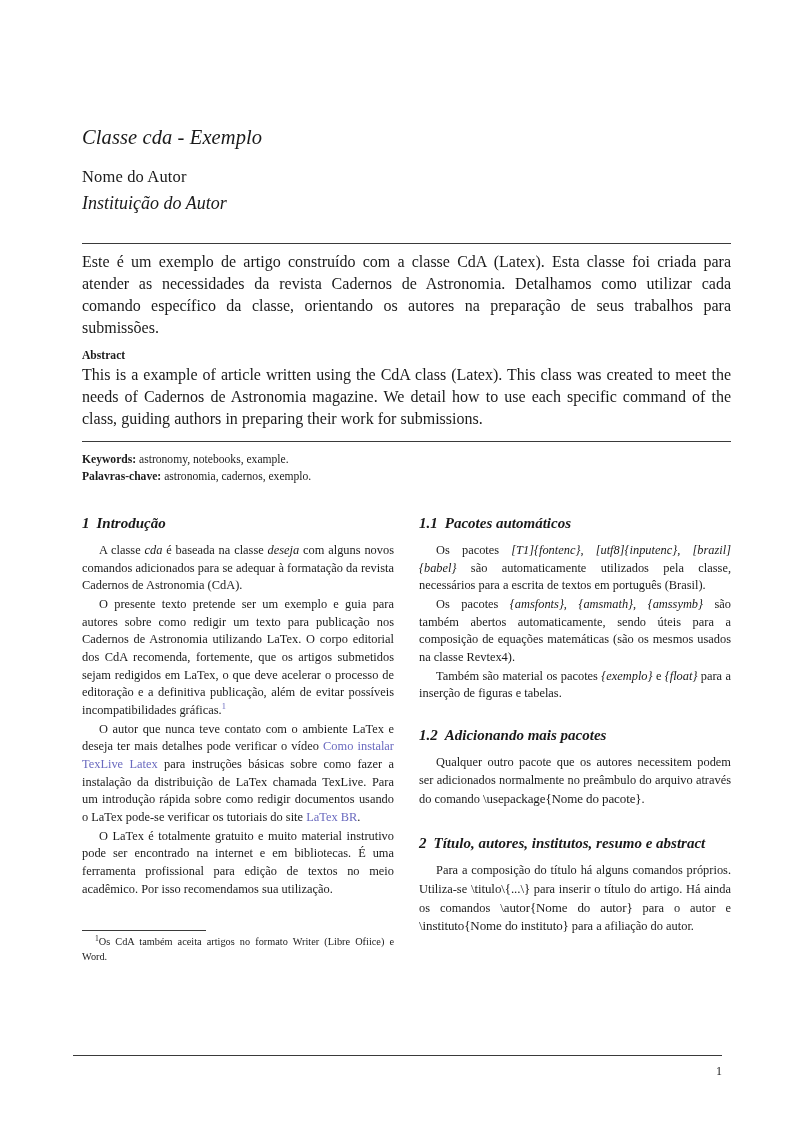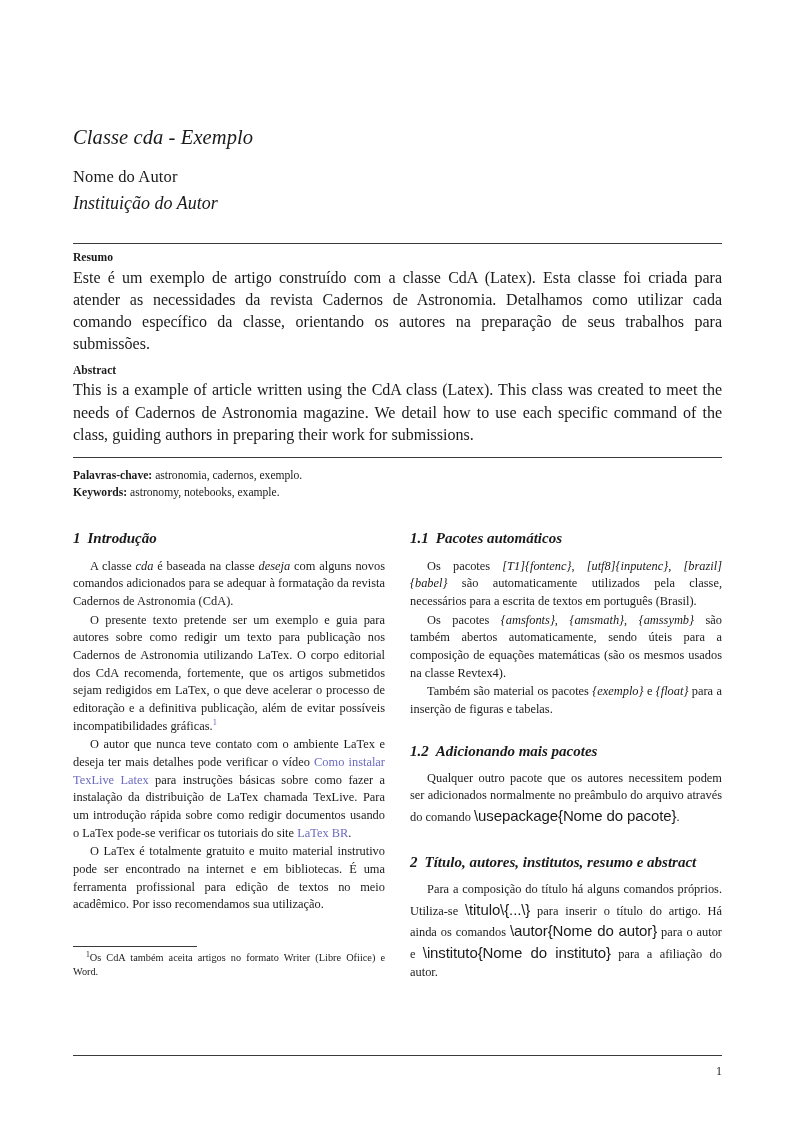--- a/index.html
+++ b/index.html
@@ -10,21 +10,21 @@
   body {
     width: 794px;
     height: 1123px;
     position: relative;
     font-family: "Liberation Serif", "DejaVu Serif", serif;
     color: #1a1a1a;
     overflow: hidden;
   }
   .page {
     position: absolute;
-    left: 73px;
+    left: 82px;
     top: 0;
     width: 649px;
     height: 1123px;
   }
 
   
   .title-block { padding-top: 126px; }
   .doc-title {
     font-size: 20.5px;
     font-style: italic;
@@ -116,22 +116,22 @@
     line-height: 1.425;
     margin: 0;
     text-indent: 17px;
     word-spacing: 0px;
     hyphens: none;
   }
   p.body + p.body { margin-top: 1px; }
 
   .it { font-style: italic; }
   .mono {
-    font-family: Liberation Sans, sans-serif;
-    font-size: 15px;
+    font-family: Liberation Serif, serif;
+    font-size: 13px;
     letter-spacing: -0.1px;
   }
   .lnk { color: #6a6abf; }
   .fnmark {
     color: #6a6abf;
     font-size: 8.4px;
     vertical-align: super;
     line-height: 0;
   }
 
@@ -182,36 +182,35 @@
 <div class="page">
 
   <div class="title-block">
     <div class="doc-title">Classe cda - Exemplo</div>
     <div class="author-name">Nome do Autor</div>
     <div class="author-institution">Instituição do Autor</div>
   </div>
 
   <hr class="rule rule-abs-top">
   <div class="abstract-zone">
-    <div class="abs-head">Resumo</div>
     <p class="abs-body">Este é um exemplo de artigo construído com a classe CdA (Latex). Esta classe foi criada para atender as necessidades da revista Cadernos de Astronomia. Detalhamos como utilizar cada comando específico da classe, orientando os autores na preparação de seus trabalhos para submissões.</p>
     <div class="abs-gap"></div>
     <div class="abs-head">Abstract</div>
     <p class="abs-body">This is a example of article written using the CdA class (Latex). This class was created to meet the needs of Cadernos de Astronomia magazine. We detail how to use each specific command of the class, guiding authors in preparing their work for submissions.</p>
   </div>
   <hr class="rule rule-abs-bot">
 
   <div class="keywords-zone">
     <p class="kw-line">
+      <b>Keywords:</b>
+      <span>astronomy, notebooks, example.</span>
+    </p>
+    <p class="kw-line">
       <b>Palavras-chave:</b>
       <span>astronomia, cadernos, exemplo.</span>
-    </p>
-    <p class="kw-line">
-      <b>Keywords:</b>
-      <span>astronomy, notebooks, example.</span>
     </p>
   </div>
 
   <div class="columns">
 
     <div class="col">
 
       <h2 class="sec sec-top">
         <span class="secnum">1</span><span>Introdução</span>
       </h2>

